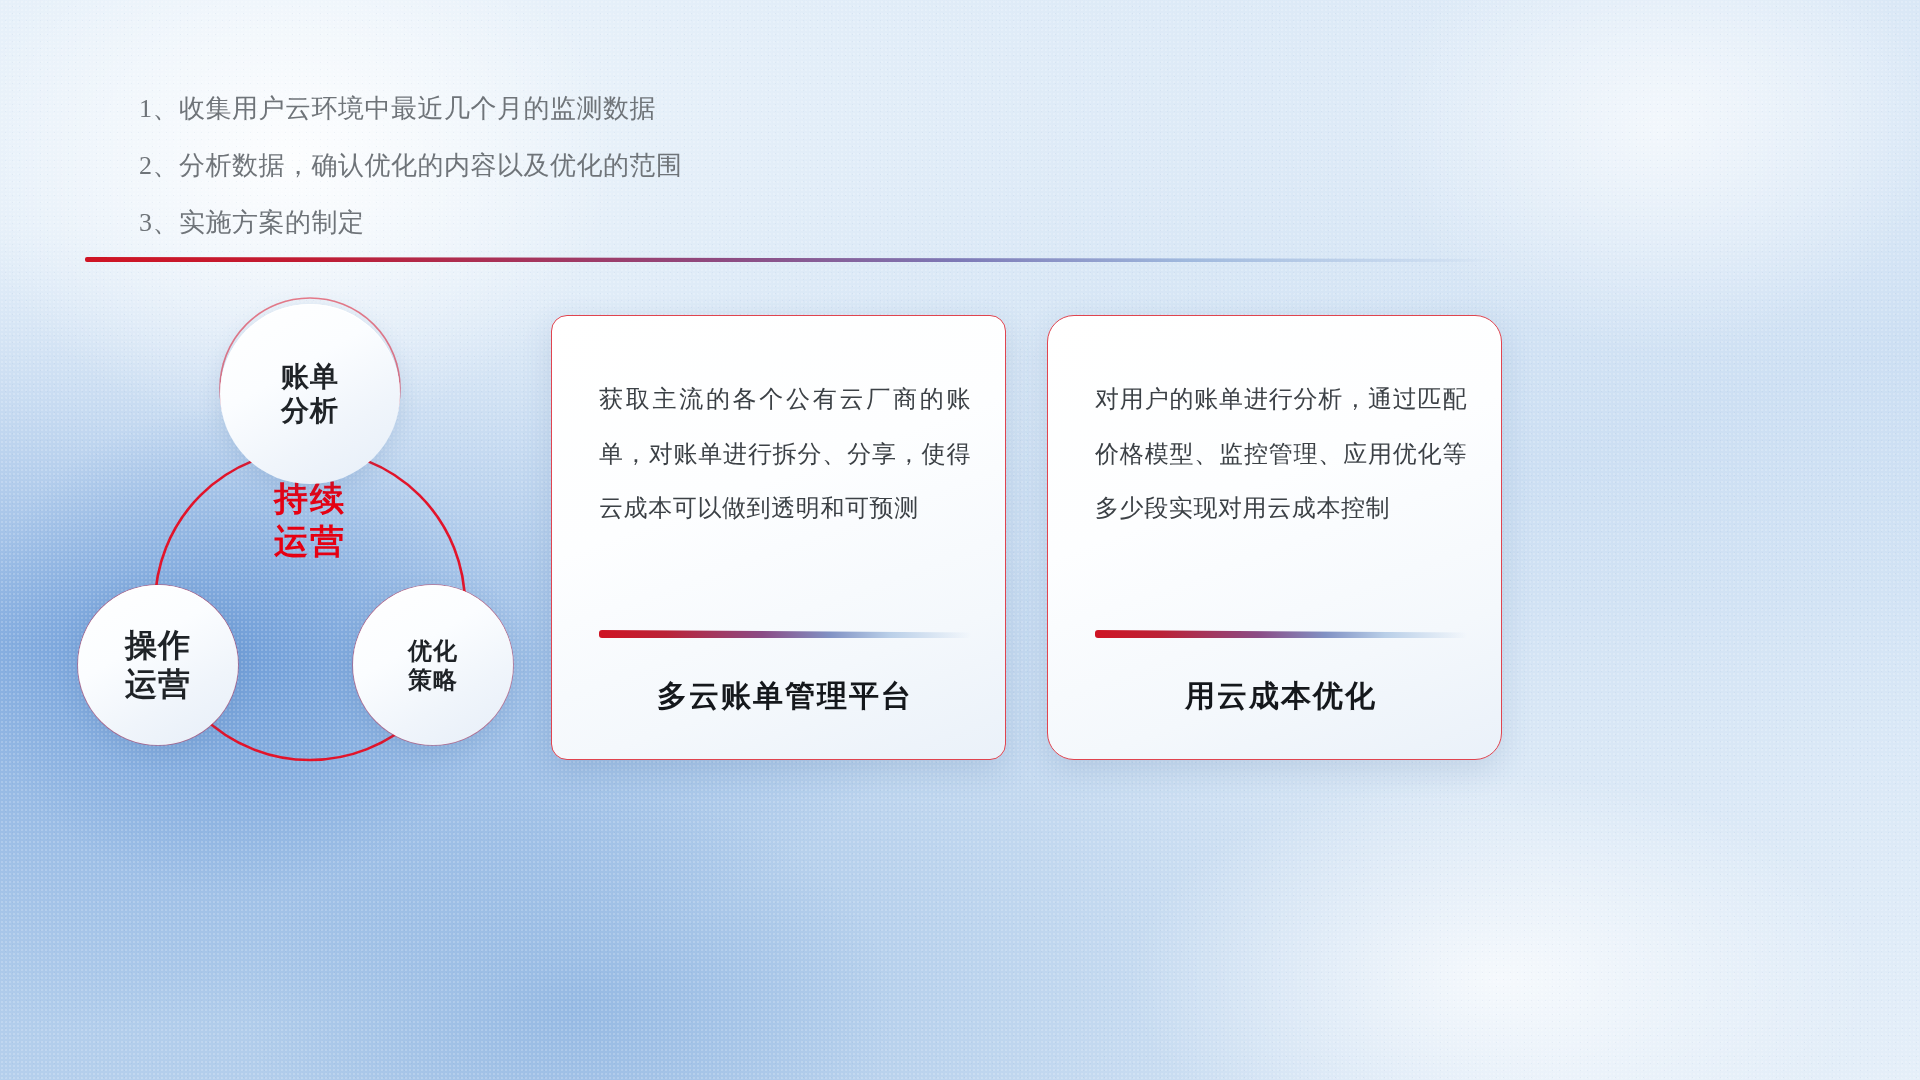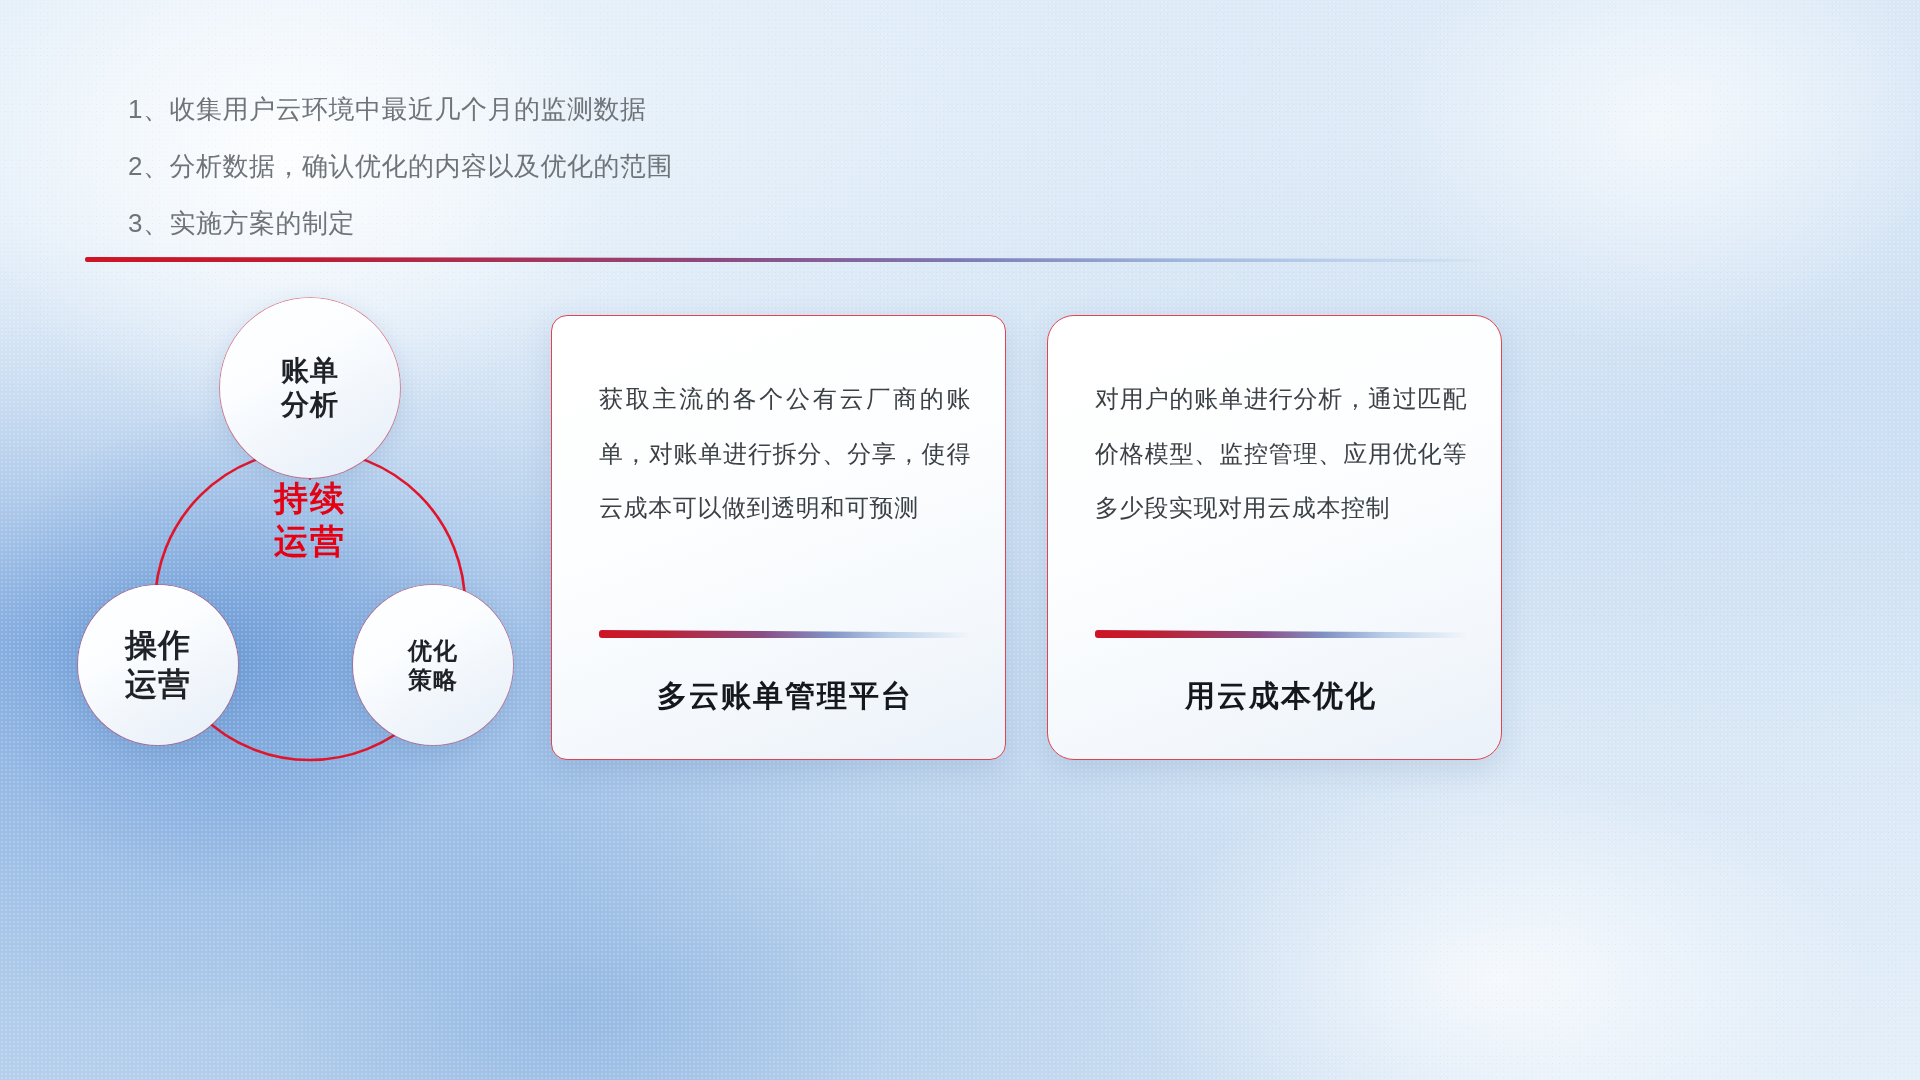--- a/index.html
+++ b/index.html
@@ -49,21 +49,21 @@
       radial-gradient(rgba(90,130,180,.20) .7px, rgba(90,130,180,0) .8px);
     background-size: 4px 4px, 7px 7px;
     background-position: 0 0, 2px 3px;
   }
 
   
   #layer { position:absolute; inset:0; z-index:2; }
 
   
   .list{ position:absolute; }
-  #list-left  { left:128px; top:96px;  }
+  #list-left  { left:139px; top:96px;font-family:Liberation Serif, serif;  }
   #list-right { left:810px; top:122px; }
   .list-item{
     color:#6f7479;
     font-size:26px;
     line-height:1.0;
     margin-bottom:31px;
     white-space:nowrap;
     letter-spacing:.5px;
     font-weight:400;
   }
@@ -92,21 +92,21 @@
     display:flex; flex-direction:column;
     align-items:center; justify-content:center;
   }
   .node-label{
     color:#1f2327;
     font-weight:700;
     line-height:1.22;
     text-align:center;
     letter-spacing:1px;
   }
-  #node-top{ left:160px; top:18px; width:180px; height:180px; }
+  #node-top{ left:160px; top:24px; width:180px; height:180px; }
   #node-top .node-label{ font-size:28px; }
   #node-bl{ left:18px;  top:305px; width:160px; height:160px; }
   #node-bl .node-label{ font-size:32px; }
   #node-br{ left:293px; top:305px; width:160px; height:160px; }
   #node-br .node-label{ font-size:24px; }
 
   #venn-center-label{
     position:absolute; left:0; right:0; top:197px;
     text-align:center;
     color:#e60012;

